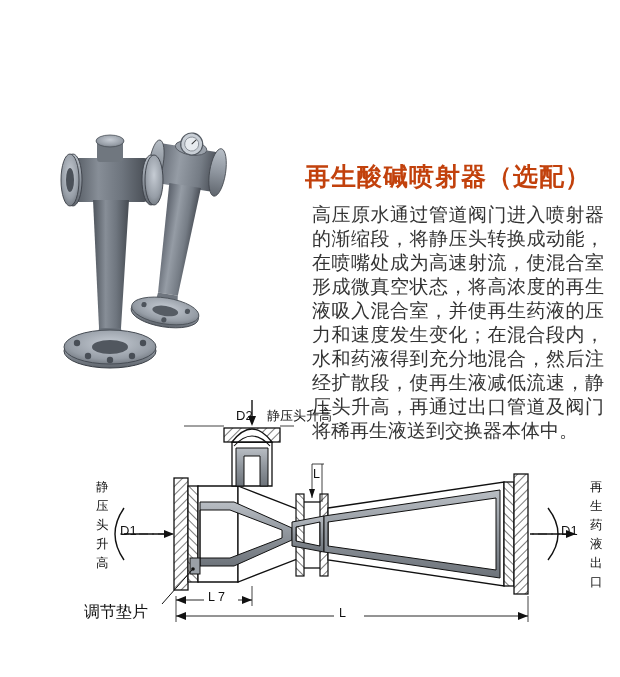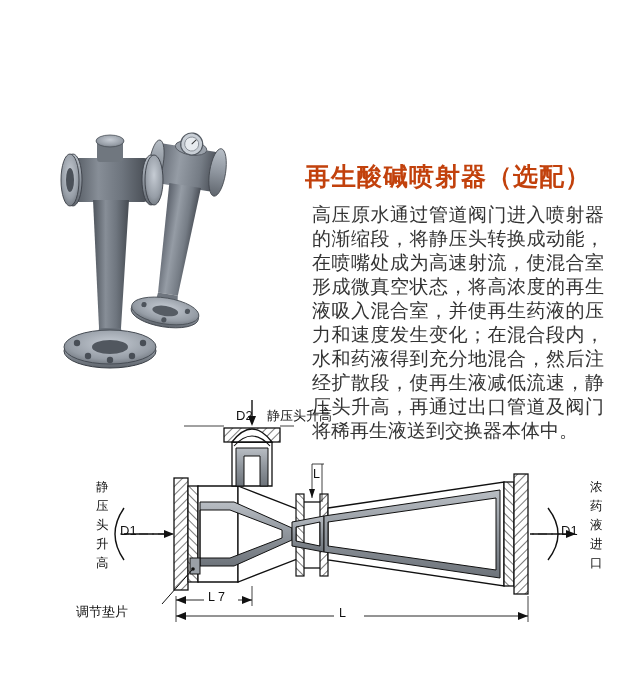--- a/index.html
+++ b/index.html
@@ -223,23 +223,23 @@
       <polygon points="152,226 162,222 162,230" fill="#111"></polygon>
       <polygon points="504,226 494,222 494,230" fill="#111"></polygon>
     </svg>
 
     <div class="lbl lbl-d2" style="position:absolute;left:212px;top:18px;">D2</div>
     <div class="lbl" style="position:absolute;left:243px;top:18px;font-size:13px;">静压头升高</div>
 
     <div class="lbl" style="position:absolute;left:72px;top:88px;width:15px;line-height:19px;font-size:12.5px;">静压头升高</div>
     <div class="lbl" style="position:absolute;left:96px;top:133px;font-size:13px;">D1</div>
 
-    <div class="lbl" style="position:absolute;left:566px;top:88px;width:15px;line-height:19px;font-size:12.5px;">浓药液进口</div>
+    <div class="lbl" style="position:absolute;left:566px;top:88px;width:15px;line-height:19px;font-size:12.5px;">再生药液出口</div>
     <div class="lbl" style="position:absolute;left:537px;top:133px;font-size:13px;">D1</div>
 
-    <div class="lbl" style="position:absolute;left:52px;top:214px;font-size:13px;">调节垫片</div>
+    <div class="lbl" style="position:absolute;left:60px;top:214px;font-size:16px;">调节垫片</div>
 
     <div class="lbl" style="position:absolute;left:184px;top:199px;font-size:12.5px;">L 7</div>
     <div class="lbl" style="position:absolute;left:315px;top:215px;font-size:12.5px;">L</div>
     <div class="lbl" style="position:absolute;left:289px;top:76px;font-size:12.5px;">L</div>
   </div>
 
 </div>
 
 </body></html>

